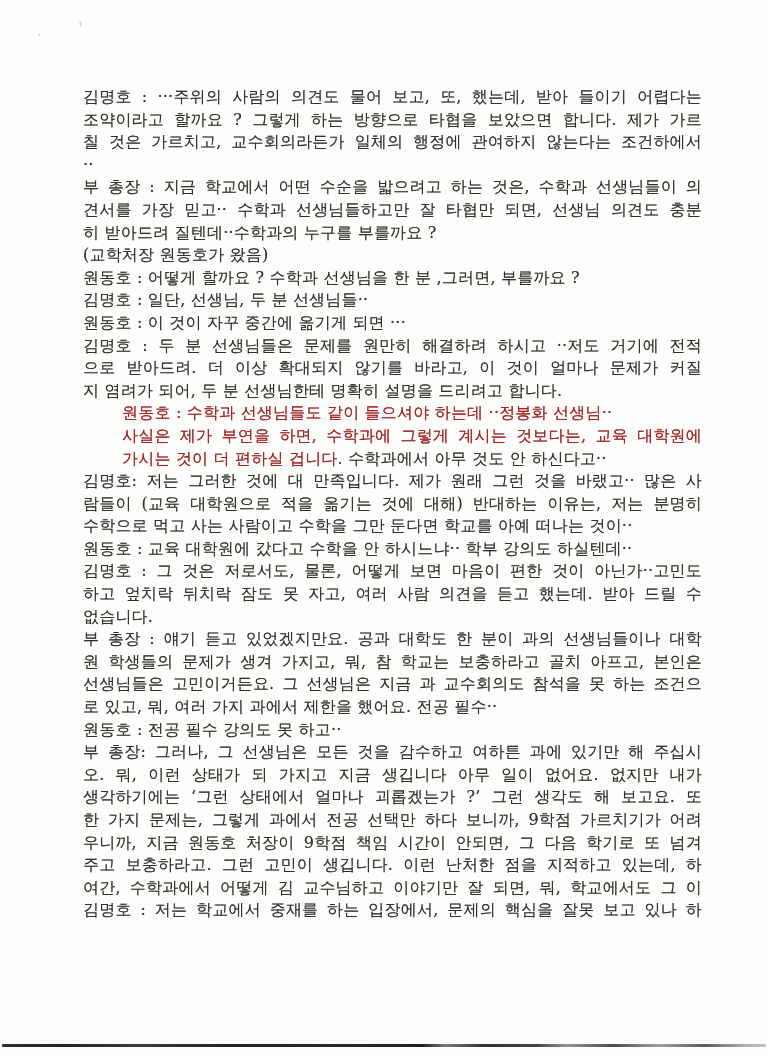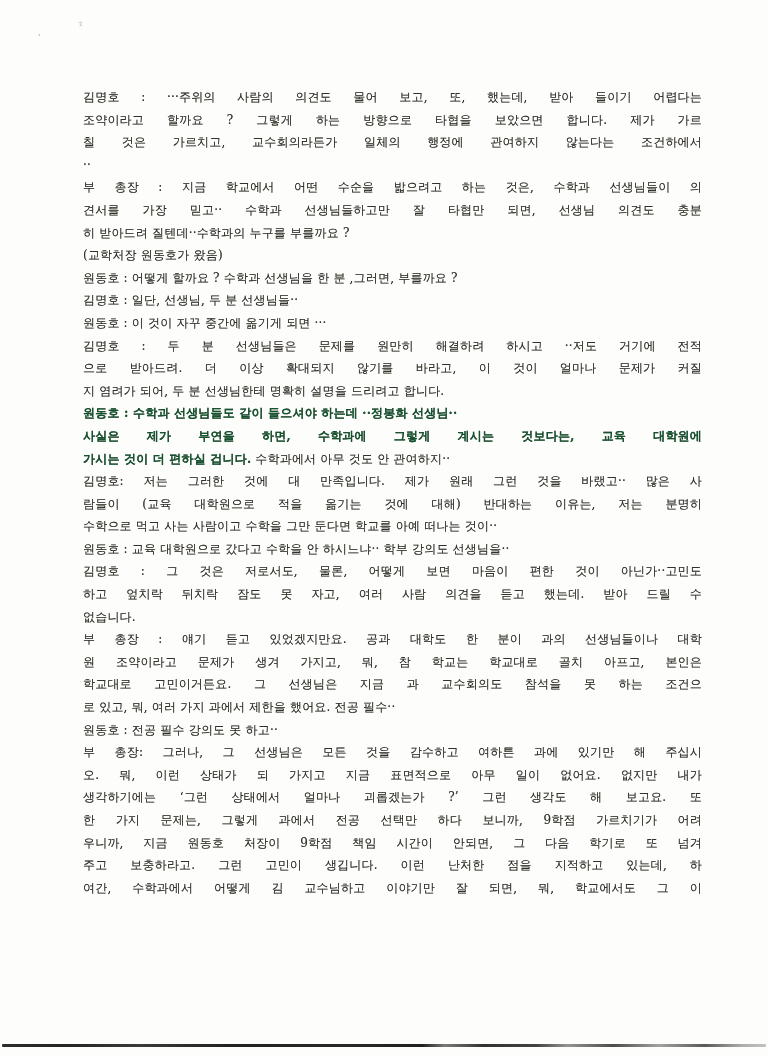--- a/index.html
+++ b/index.html
@@ -17,35 +17,36 @@
   }
   .textblock {
     position: absolute;
     left: 83px;
     top: 86px;
     width: 619px;
   }
   .line {
     height: 22.6px;
     line-height: 22.6px;
-    font-size: 12px;
+    font-size: 16px;
     color: #323028;
     white-space: normal;
     text-align: left;
     letter-spacing: 0.2px;
     text-shadow: 0 0 0.5px rgba(40,38,34,0.45);
   }
   .line.just {
     text-align: justify;
     text-align-last: justify;
   }
   .line .b {
-    font-weight: bold;
-    color: #14532d;
+    font-weight: normal;
+    color: #b91c1c;
     text-shadow: 0 0 0.6px rgba(0,0,0,0.55);
+    margin-left: 39px;
   }
   .mark {
     position: absolute;
     color: #8a8a86;
     font-size: 9px;
     line-height: 9px;
     font-family: "DejaVu Sans", sans-serif;
   }
   .mark1 { left: 38px; top: 27px; opacity: 0.85; transform: rotate(12deg); }
   .mark2 { left: 79px; top: 21px; opacity: 0.6; transform: rotate(-18deg); font-size: 10px; }
@@ -79,35 +80,36 @@
       <div class="line"><span>히 받아드려 질텐데··수학과의 누구를 부를까요 ?</span></div>
       <div class="line"><span>(교학처장 원동호가 왔음)</span></div>
       <div class="line"><span>원동호 : 어떻게 할까요 ? 수학과 선생님을 한 분 ,그러면, 부를까요 ?</span></div>
       <div class="line"><span>김명호 : 일단, 선생님, 두 분 선생님들··</span></div>
       <div class="line"><span>원동호 : 이 것이 자꾸 중간에 옮기게 되면 ···</span></div>
       <div class="line just"><span>김명호 : 두 분 선생님들은 문제를 원만히 해결하려 하시고 ··저도 거기에 전적</span></div>
       <div class="line just"><span>으로 받아드려. 더 이상 확대되지 않기를 바라고, 이 것이 얼마나 문제가 커질</span></div>
       <div class="line"><span>지 염려가 되어, 두 분 선생님한테 명확히 설명을 드리려고 합니다.</span></div>
       <div class="line"><span class="b">원동호 : 수학과 선생님들도 같이 들으셔야 하는데 ··정봉화 선생님··</span></div>
       <div class="line just"><span class="b">사실은 제가 부연을 하면, 수학과에 그렇게 계시는 것보다는, 교육 대학원에</span></div>
-      <div class="line"><span class="b">가시는 것이 더 편하실 겁니다.</span><span> 수학과에서 아무 것도 안 관여하지··</span></div>
+      <div class="line"><span class="b">가시는 것이 더 편하실 겁니다.</span><span> 수학과에서 아무 것도 안 하신다고··</span></div>
       <div class="line just"><span>김명호: 저는 그러한 것에 대 만족입니다. 제가 원래 그런 것을 바랬고·· 많은 사</span></div>
       <div class="line just"><span>람들이 (교육 대학원으로 적을 옮기는 것에 대해) 반대하는 이유는, 저는 분명히</span></div>
       <div class="line"><span>수학으로 먹고 사는 사람이고 수학을 그만 둔다면 학교를 아예 떠나는 것이··</span></div>
-      <div class="line"><span>원동호 : 교육 대학원으로 갔다고 수학을 안 하시느냐·· 학부 강의도 선생님을··</span></div>
+      <div class="line"><span>원동호 : 교육 대학원에 갔다고 수학을 안 하시느냐·· 학부 강의도 하실텐데··</span></div>
       <div class="line just"><span>김명호 : 그 것은 저로서도, 물론, 어떻게 보면 마음이 편한 것이 아닌가··고민도</span></div>
       <div class="line just"><span>하고 엎치락 뒤치락 잠도 못 자고, 여러 사람 의견을 듣고 했는데. 받아 드릴 수</span></div>
       <div class="line"><span>없습니다.</span></div>
       <div class="line just"><span>부 총장 : 얘기 듣고 있었겠지만요. 공과 대학도 한 분이 과의 선생님들이나 대학</span></div>
-      <div class="line just"><span>원 조약이라고 문제가 생겨 가지고, 뭐, 참 학교는 학교대로 골치 아프고, 본인은</span></div>
-      <div class="line just"><span>학교대로 고민이거든요. 그 선생님은 지금 과 교수회의도 참석을 못 하는 조건으</span></div>
+      <div class="line just"><span>원 학생들의 문제가 생겨 가지고, 뭐, 참 학교는 보충하라고 골치 아프고, 본인은</span></div>
+      <div class="line just"><span>선생님들은 고민이거든요. 그 선생님은 지금 과 교수회의도 참석을 못 하는 조건으</span></div>
       <div class="line"><span>로 있고, 뭐, 여러 가지 과에서 제한을 했어요. 전공 필수··</span></div>
       <div class="line"><span>원동호 : 전공 필수 강의도 못 하고··</span></div>
       <div class="line just"><span>부 총장: 그러나, 그 선생님은 모든 것을 감수하고 여하튼 과에 있기만 해 주십시</span></div>
-      <div class="line just"><span>오. 뭐, 이런 상태가 되 가지고 지금 표면적으로 아무 일이 없어요. 없지만 내가</span></div>
+      <div class="line just"><span>오. 뭐, 이런 상태가 되 가지고 지금 생깁니다 아무 일이 없어요. 없지만 내가</span></div>
       <div class="line just"><span>생각하기에는 ‘그런 상태에서 얼마나 괴롭겠는가 ?’ 그런 생각도 해 보고요. 또</span></div>
       <div class="line just"><span>한 가지 문제는, 그렇게 과에서 전공 선택만 하다 보니까, 9학점 가르치기가 어려</span></div>
       <div class="line just"><span>우니까, 지금 원동호 처장이 9학점 책임 시간이 안되면, 그 다음 학기로 또 넘겨</span></div>
       <div class="line just"><span>주고 보충하라고. 그런 고민이 생깁니다. 이런 난처한 점을 지적하고 있는데, 하</span></div>
       <div class="line just"><span>여간, 수학과에서 어떻게 김 교수님하고 이야기만 잘 되면, 뭐, 학교에서도 그 이</span></div>
+      <div class="line just"><span>김명호 : 저는 학교에서 중재를 하는 입장에서, 문제의 핵심을 잘못 보고 있나 하</span></div>
     </div>
   <div class="scanline"></div>
 </div>
 
 </body></html>

